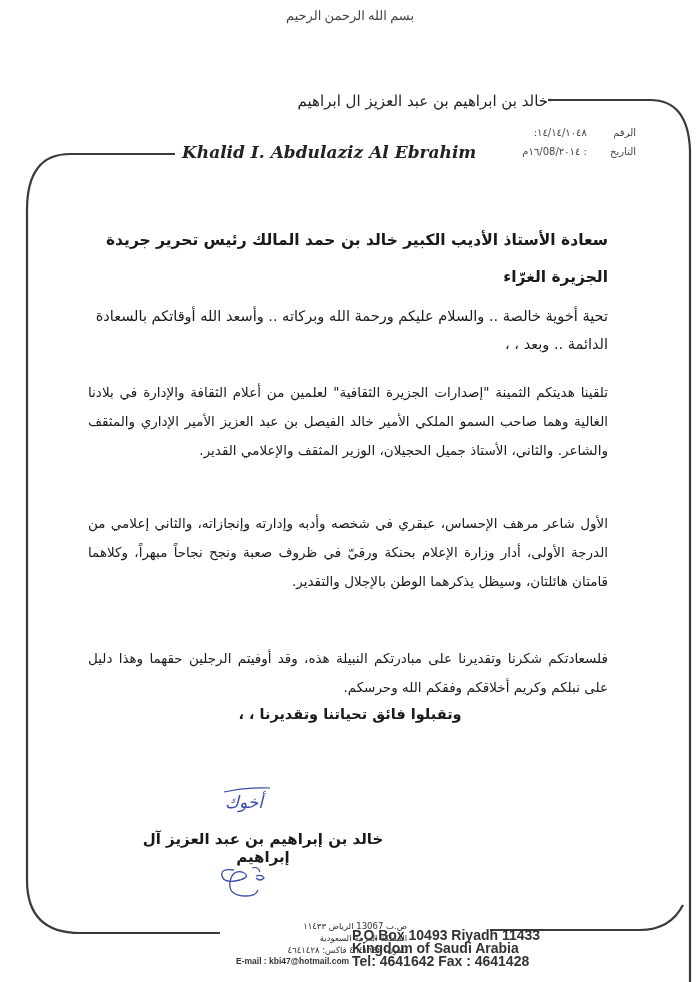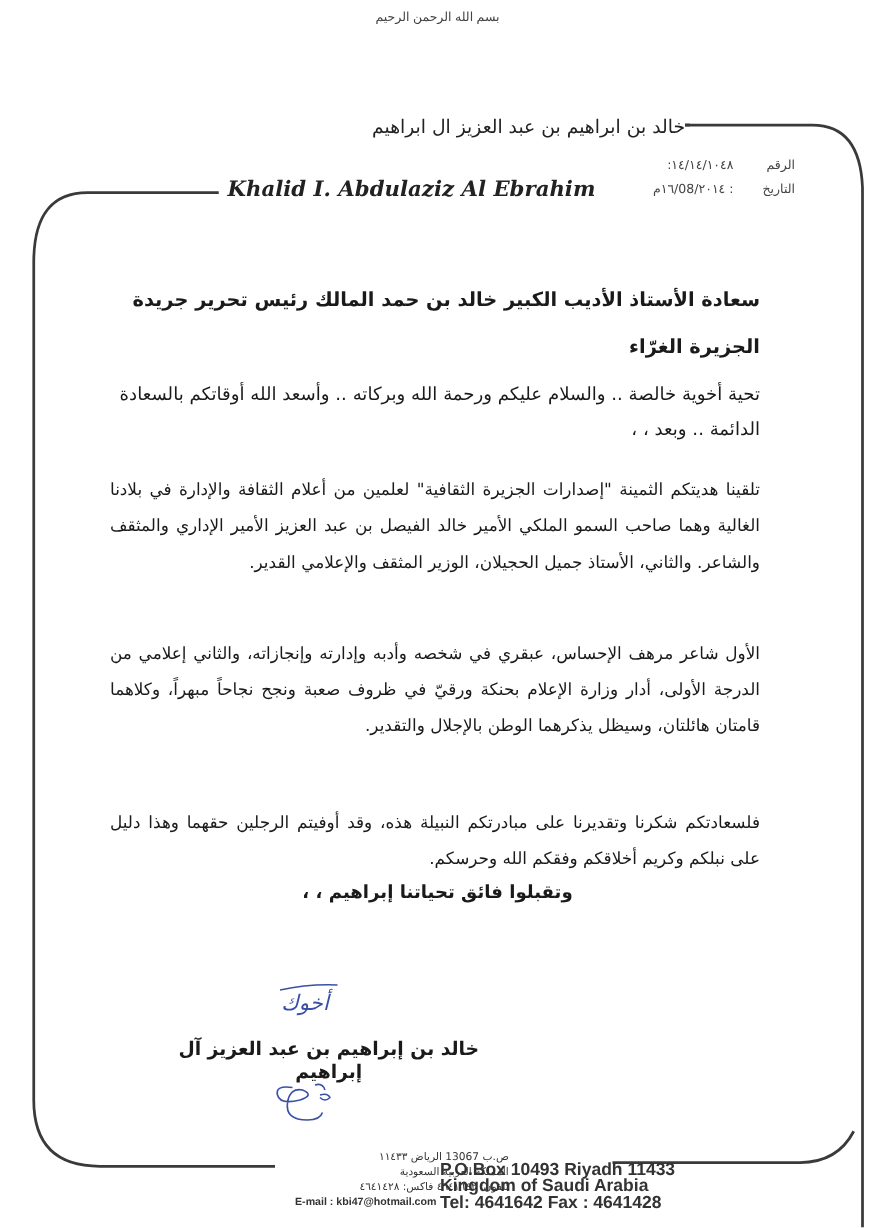--- a/index.html
+++ b/index.html
@@ -1,20 +1,20 @@
 <!DOCTYPE html>
 <html><head>
 <meta charset="utf-8">
 <style>
   html, body { margin:0; padding:0; }
   body { width:700px; height:982px; background:#ffffff; position:relative; overflow:hidden;
          font-family:"DejaVu Sans", sans-serif; color:#1a1a1a; }
   .abs { position:absolute; }
   #frame { position:absolute; left:0; top:0; }
-  .basmala { left:280px; top:8px; width:140px; text-align:center; font-size:10px; color:#444; font-family:Liberation Sans, sans-serif; }
+  .basmala { left:280px; top:8px; width:140px; text-align:center; font-size:13px; color:#444; font-family:Liberation Serif, serif; }
   .head-ar { right:152px; top:92px; font-size:15px; font-family:"DejaVu Serif", serif; color:#222; direction:rtl;margin-left:35px; }
   .head-en { left:182px; top:142px; font-size:17px; font-weight:bold; font-style:italic; font-family:"DejaVu Serif", serif; color:#222; }
   .ref { top:129px; font-size:10px; color:#444; direction:rtl; }
   .ref .lbl { display:inline-block; width:46px; }
   .rtl { direction:rtl; text-align:right; unicode-bidi:embed; }
   .addressee { right:92px; top:222px; width:520px; font-size:15.5px; font-weight:bold; line-height:37px; }
   .greeting { right:92px; top:302px; width:520px; font-size:14.5px; line-height:28px; }
   .para { right:92px; width:520px; font-size:13.5px; line-height:29px; text-align:justify; text-align-last:right; }
   .p1 { top:378px; }
   .p2 { top:509px; }
@@ -54,21 +54,21 @@
 <div class="abs addressee rtl">
   <div>سعادة الأستاذ الأديب الكبير خالد بن حمد المالك رئيس تحرير جريدة الجزيرة الغرّاء</div>
 </div>
 
 <div class="abs greeting rtl">تحية أخوية خالصة .. والسلام عليكم ورحمة الله وبركاته .. وأسعد الله أوقاتكم بالسعادة الدائمة .. وبعد ، ،</div>
 
 <div class="abs para p1 rtl">تلقينا هديتكم الثمينة "إصدارات الجزيرة الثقافية" لعلمين من أعلام الثقافة والإدارة في بلادنا الغالية وهما صاحب السمو الملكي الأمير خالد الفيصل بن عبد العزيز الأمير الإداري والمثقف والشاعر. والثاني، الأستاذ جميل الحجيلان، الوزير المثقف والإعلامي القدير.</div>
 <div class="abs para p2 rtl">الأول شاعر مرهف الإحساس، عبقري في شخصه وأدبه وإدارته وإنجازاته، والثاني إعلامي من الدرجة الأولى، أدار وزارة الإعلام بحنكة ورقيّ في ظروف صعبة ونجح نجاحاً مبهراً، وكلاهما قامتان هائلتان، وسيظل يذكرهما الوطن بالإجلال والتقدير.</div>
 <div class="abs para p3 rtl">فلسعادتكم شكرنا وتقديرنا على مبادرتكم النبيلة هذه، وقد أوفيتم الرجلين حقهما وهذا دليل على نبلكم وكريم أخلاقكم وفقكم الله وحرسكم.</div>
 
-<div class="abs closing rtl" style="text-align:center;">وتقبلوا فائق تحياتنا إبراهيم ، ،</div>
+<div class="abs closing rtl" style="text-align:center;">وتقبلوا فائق تحياتنا وتقديرنا ، ،</div>
 
 <div class="abs sig-hand">أخوك</div>
 <svg class="abs" style="left:222px; top:786px;" width="50" height="8">
   <path d="M2 6 Q 25 1 48 2" fill="none" stroke="#3a4fa8" stroke-width="1.2"></path>
 </svg>
 
 <div class="abs signer rtl" style="text-align:center;">خالد بن إبراهيم بن عبد العزيز آل إبراهيم</div>
 
 <svg class="abs sig-mark" width="60" height="40">
   <path d="M22 8 Q 8 6 10 14 Q 12 22 28 18 Q 40 14 30 10 Q 20 8 18 20 Q 16 34 34 34 Q 44 34 46 28" fill="none" stroke="#3a4fa8" stroke-width="1.3"></path>

